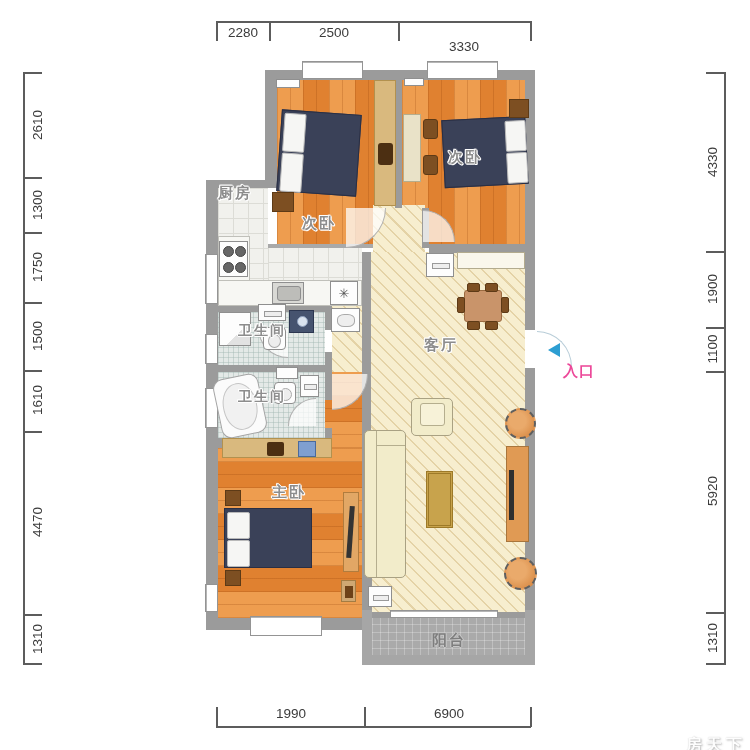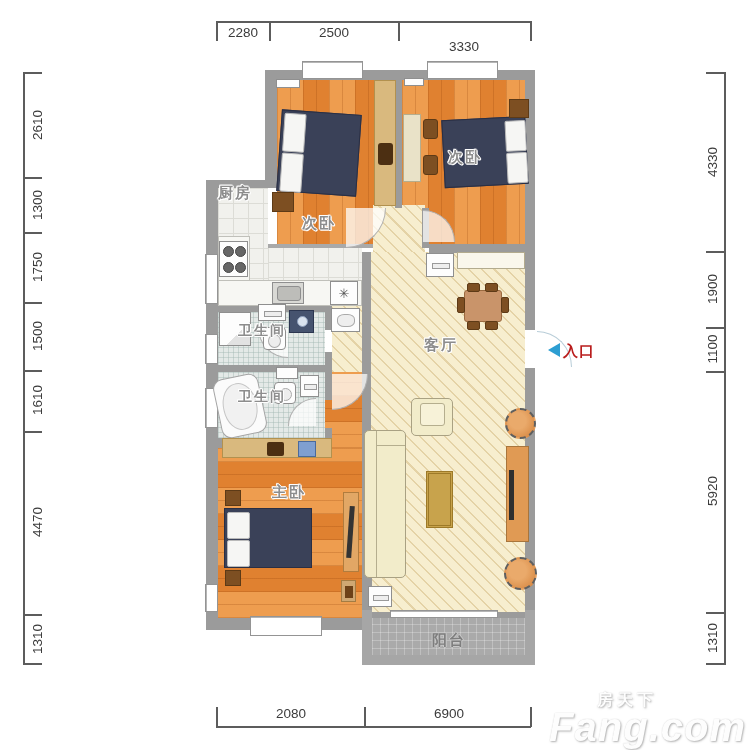--- a/index.html
+++ b/index.html
@@ -40,21 +40,21 @@
   .tan{background:#d9b97e;border:1px solid #b2914f;}
   .cream{background:#f2ecca;border:1px solid #a9a183;}
   .plant{position:absolute;border-radius:50%;border:2px dashed #5f5f5f;
     background:radial-gradient(circle at 40% 40%,#eaaa6b 0 35%,#d3813a 100%);}
   
   .lbl{position:absolute;color:#8d8d8d;font-weight:bold;font-size:15px;letter-spacing:2px;white-space:nowrap;
     text-shadow:1px 0 #fff,-1px 0 #fff,0 1px #fff,0 -1px #fff,1px 1px #fff,-1px -1px #fff;}
   .dim{position:absolute;color:#3b3b3b;font-size:13.5px;white-space:nowrap;transform:translateX(-50%);}
   .dim-v{position:absolute;color:#3b3b3b;font-size:13.5px;white-space:nowrap;transform:translate(-50%,-50%) rotate(-90deg);}
   .dl{position:absolute;background:#5c5c5c;}
-  .entrance-label{position:absolute;color:#b91c1c;font-weight:bold;font-size:15px;letter-spacing:1px;}
+  .entrance-label{position:absolute;color:#ec4899;font-weight:bold;font-size:15px;letter-spacing:1px;margin-top:20px;}
   .entrance-arrow{position:absolute;width:0;height:0;border-top:7px solid transparent;border-bottom:7px solid transparent;border-right:12px solid #2d9ed2;}
   .wm{position:absolute;right:4px;bottom:0px;color:#fdfdfd;text-align:left;
       text-shadow:1px 1px 2px rgba(110,110,110,.5),0 0 1px rgba(150,150,150,.4);}
   .wm-cn{font-size:16px;font-weight:bold;letter-spacing:4px;margin-left:48px;margin-bottom:-6px;}
   .wm-en{font-size:40px;font-weight:bold;font-style:italic;letter-spacing:1px;}
   .burner{position:absolute;width:9px;height:9px;border-radius:50%;background:#666;border:1px solid #444;}
   .glyph{position:absolute;color:#555;font-size:13px;transform:translate(-50%,-50%);left:50%;top:50%;}
   .tinyline{position:absolute;left:20%;top:40%;width:60%;height:4px;border:1px solid #9a9a9a;background:#eee;}
 </style>
 </head>
@@ -68,21 +68,21 @@
   <div class="dl" style="left:398px;top:21px;width:1.5px;height:20px;"></div>
   <div class="dl" style="left:530px;top:21px;width:1.5px;height:20px;"></div>
   <div class="dim" style="left:243px;top:25px;">2280</div>
   <div class="dim" style="left:334px;top:25px;">2500</div>
   <div class="dim" style="left:464px;top:39px;">3330</div>
 
   <div class="dl" style="left:216px;top:726px;width:315px;height:1.5px;"></div>
   <div class="dl" style="left:216px;top:707px;width:1.5px;height:20px;"></div>
   <div class="dl" style="left:364px;top:707px;width:1.5px;height:20px;"></div>
   <div class="dl" style="left:530px;top:707px;width:1.5px;height:20px;"></div>
-  <div class="dim" style="left:291px;top:706px;">2080</div>
+  <div class="dim" style="left:291px;top:706px;">1990</div>
   <div class="dim" style="left:449px;top:706px;">6900</div>
 
   <div class="dl" style="left:23px;top:72px;width:1.5px;height:593px;"></div>
   <div class="dl" style="left:23px;top:72px;width:19px;height:1.5px;"></div>
   <div class="dl" style="left:23px;top:177px;width:19px;height:1.5px;"></div>
   <div class="dl" style="left:23px;top:232px;width:19px;height:1.5px;"></div>
   <div class="dl" style="left:23px;top:302px;width:19px;height:1.5px;"></div>
   <div class="dl" style="left:23px;top:370px;width:19px;height:1.5px;"></div>
   <div class="dl" style="left:23px;top:431px;width:19px;height:1.5px;"></div>
   <div class="dl" style="left:23px;top:614px;width:19px;height:1.5px;"></div>
@@ -277,16 +277,15 @@
 
   <div class="abs" style="left:525px;top:330px;width:10px;height:38px;background:#fff;"></div>
   <div class="arc" style="left:537px;top:331px;width:35px;height:36px;border-top:1.5px solid #b8cdd8;border-right:1.5px solid #b8cdd8;border-radius:0 100% 0 0;background:rgba(255,255,255,.85);"></div>
   <div class="entrance-arrow" style="left:548px;top:343px;"></div>
   <div class="entrance-label" style="left:563px;top:342px;">入口</div>
 
   <div class="lbl" style="left:432px;top:631px;color:#7e7e7e;text-shadow:1px 0 #c8c8c8,-1px 0 #c8c8c8,0 1px #c8c8c8,0 -1px #c8c8c8;">阳台</div>
 
   <div class="wm">
     <div class="wm-cn">房天下</div>
-    <div class="wm-en">Fang.com</div>
   </div>
 
 </div>
 
 </body></html>

